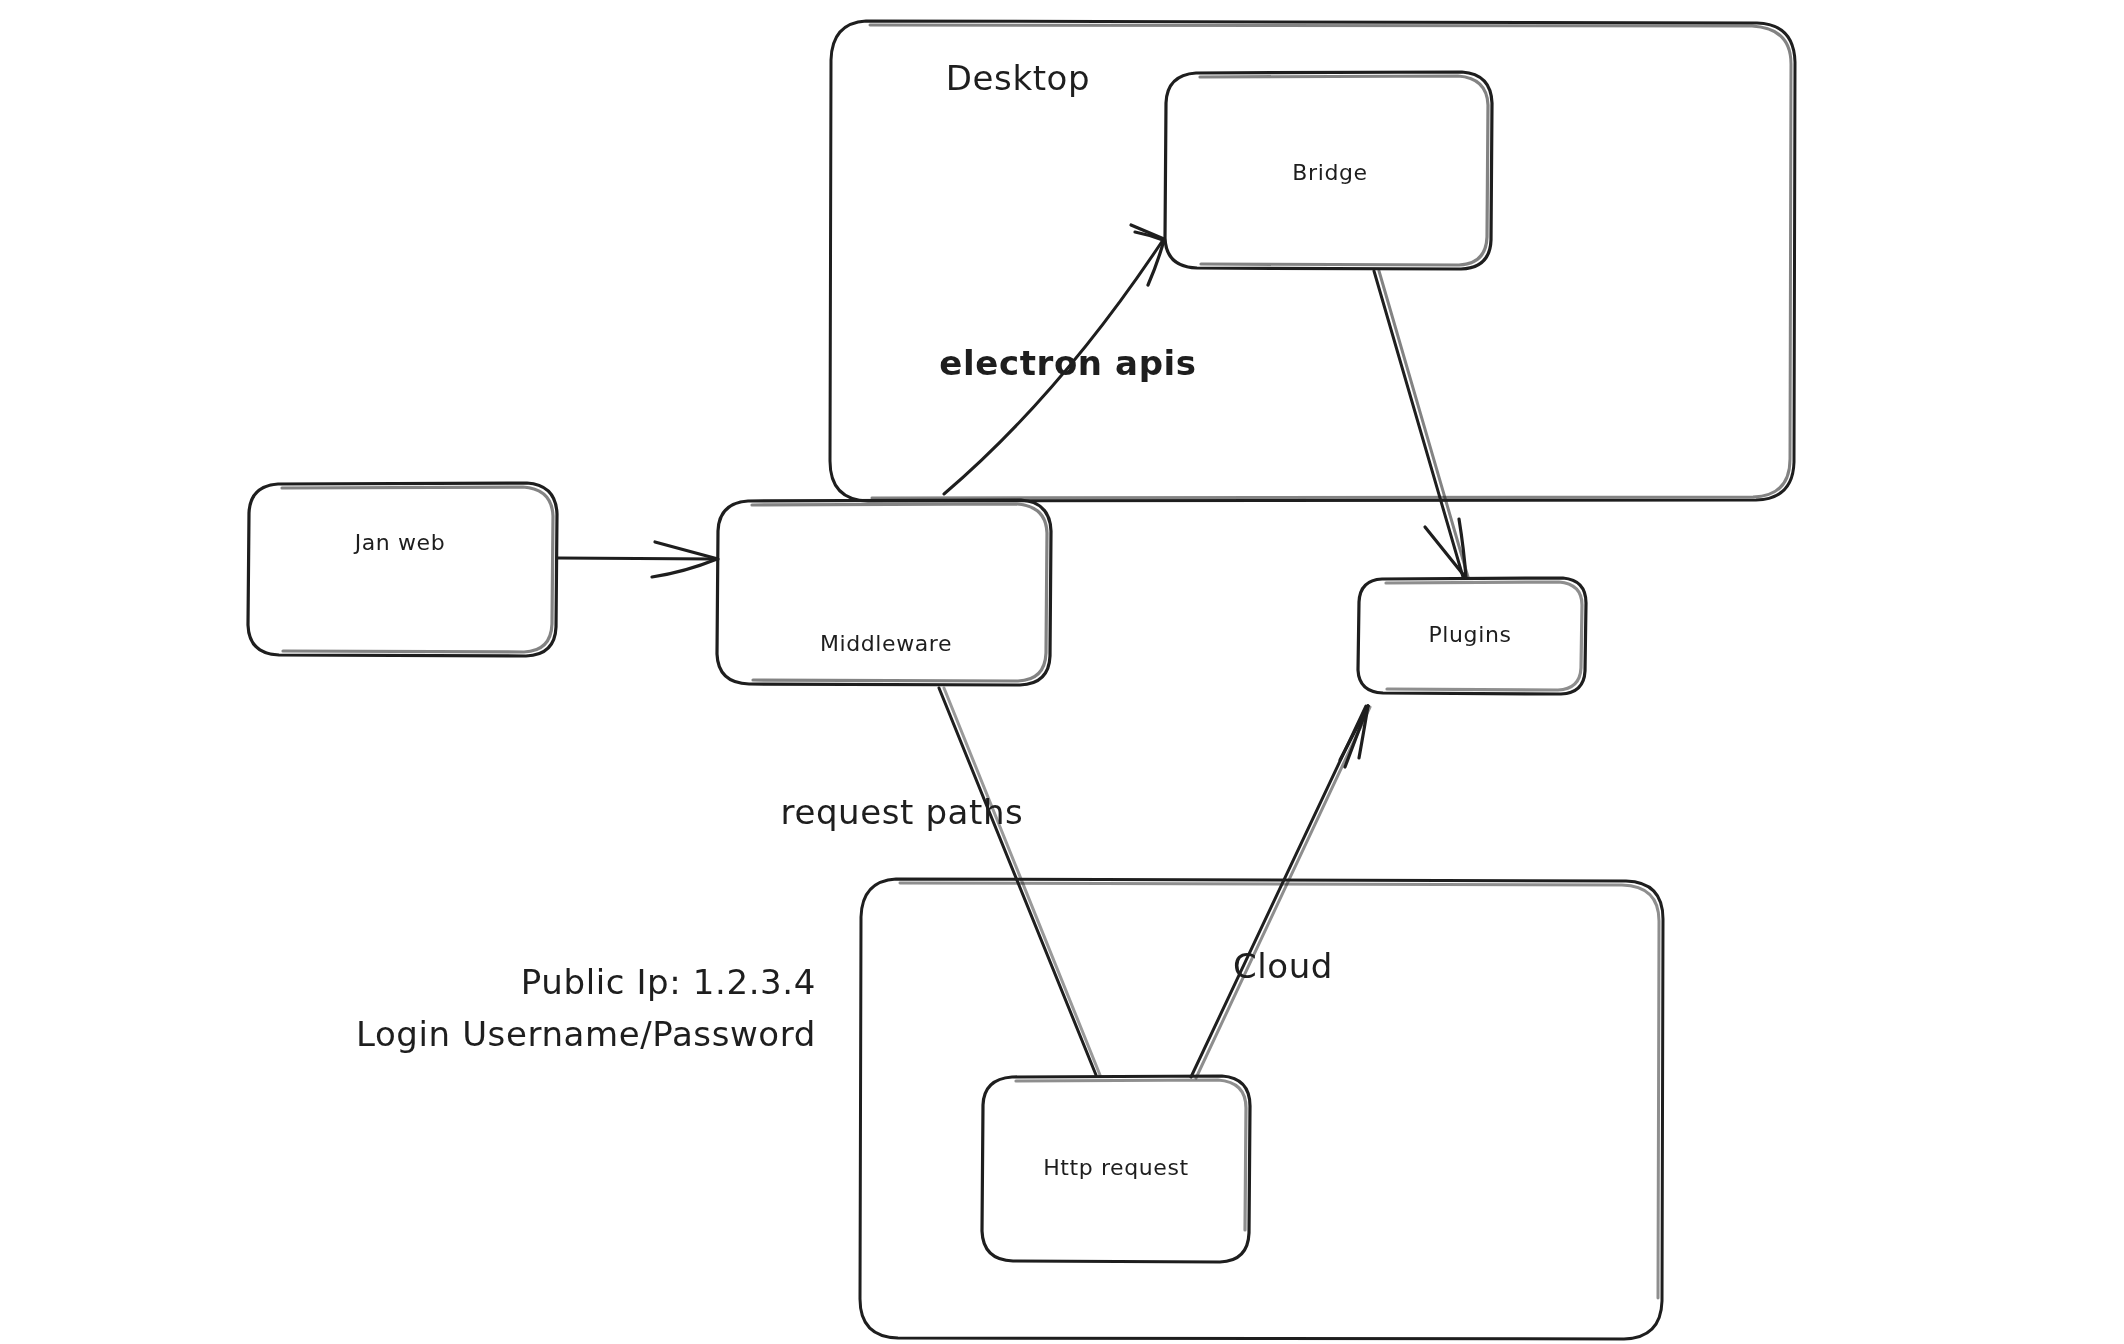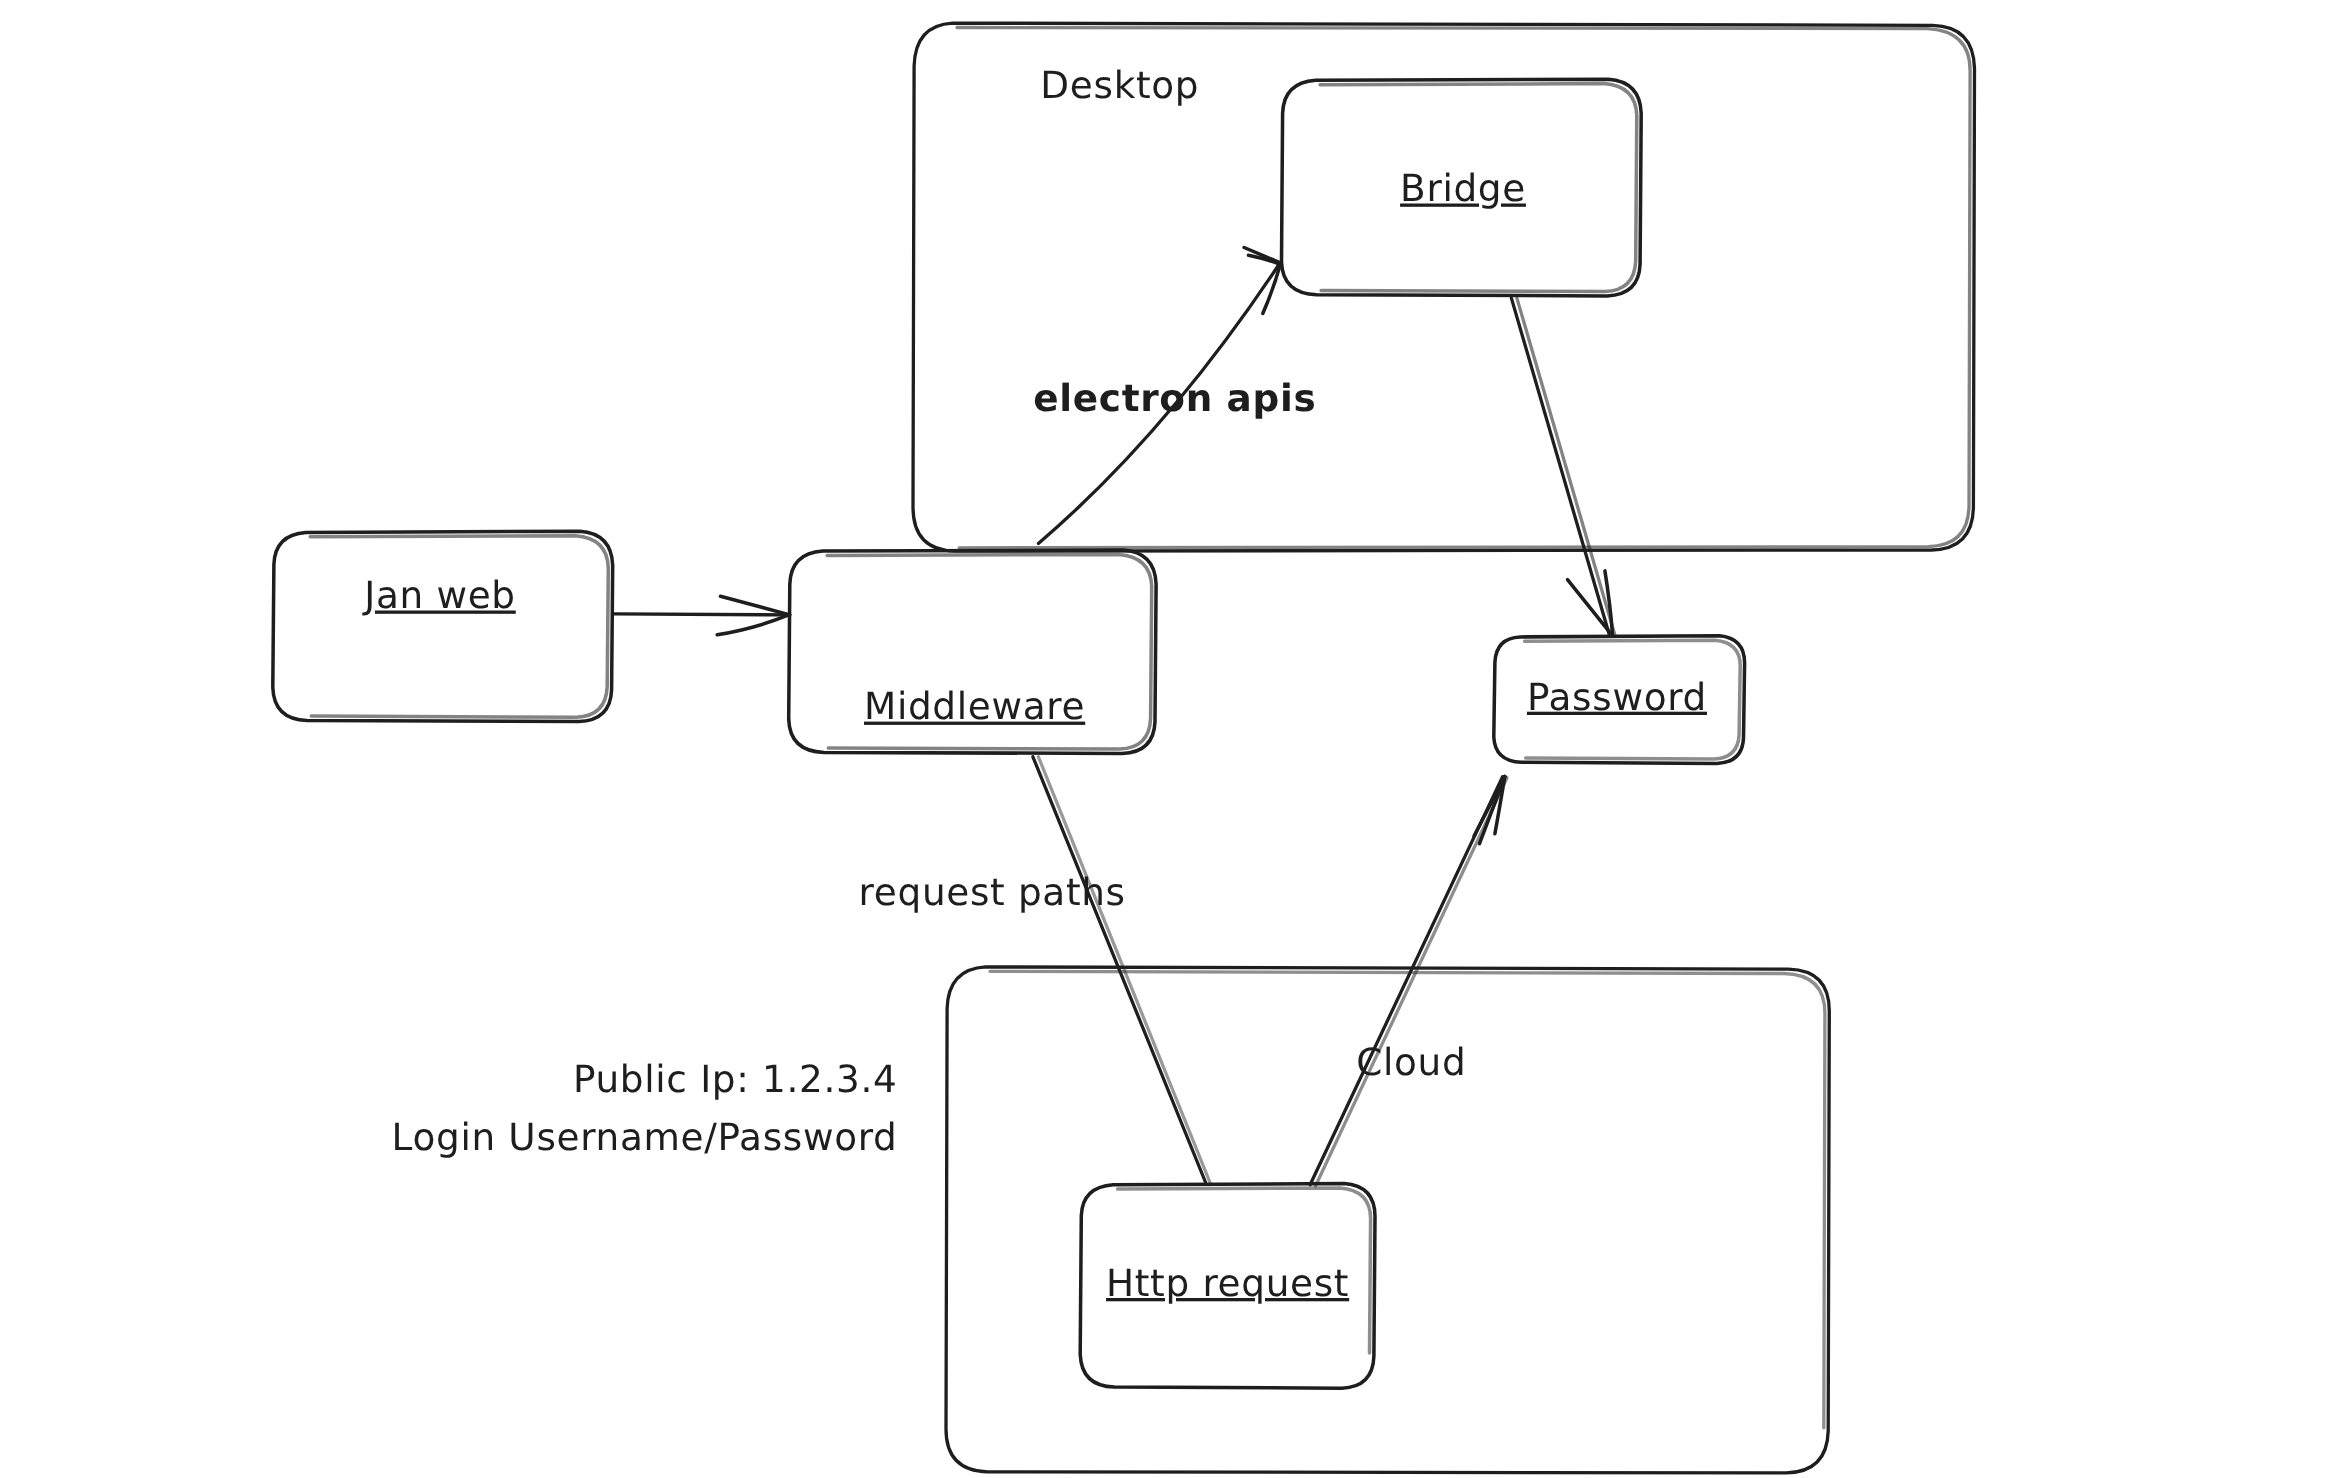--- a/index.html
+++ b/index.html
@@ -30,24 +30,23 @@
   .edge-label,
   .group-label,
   .note-line {
     position: absolute;
     font-family: "DejaVu Sans", sans-serif;
     color: #1e1e1e;
     white-space: nowrap;
     -webkit-font-smoothing: antialiased;
   }
   .node-label {
-    font-size: 34px;
+    font-size: 22px;
     letter-spacing: 0.6px;
     transform: translate(-50%, -50%);
-    text-decoration: underline;
   }
   .group-label {
     font-size: 34px;
     letter-spacing: 0.6px;
     transform: translate(-50%, -50%);
   }
   .edge-label {
     font-size: 34px;
     letter-spacing: 0.6px;
     transform: translate(-50%, -50%);
@@ -149,21 +148,21 @@
   </svg>
 
   <div class="group-label" style="left:1018px; top:78px;">Desktop</div>
 
   <div class="node-label" style="left:400px; top:542px;">Jan web</div>
 
   <div class="node-label" style="left:886px; top:596px;margin-top:47px;">Middleware</div>
 
   <div class="node-label" style="left:1330px; top:172px;">Bridge</div>
 
-  <div class="node-label" style="left:1470px; top:634px;">Password</div>
+  <div class="node-label" style="left:1470px; top:634px;">Plugins</div>
 
   <div class="node-label" style="left:1116px; top:1167px;">Http request</div>
 
   <div class="edge-label" style="left:1068px; top:363px;font-weight:bold;">electron apis</div>
 
   <div class="edge-label" style="left:902px; top:812px;">request paths</div>
 
   <div class="group-label" style="left:1283px; top:966px;">Cloud</div>
 
   <div class="note-block" style="left:356px; top:956px;">

